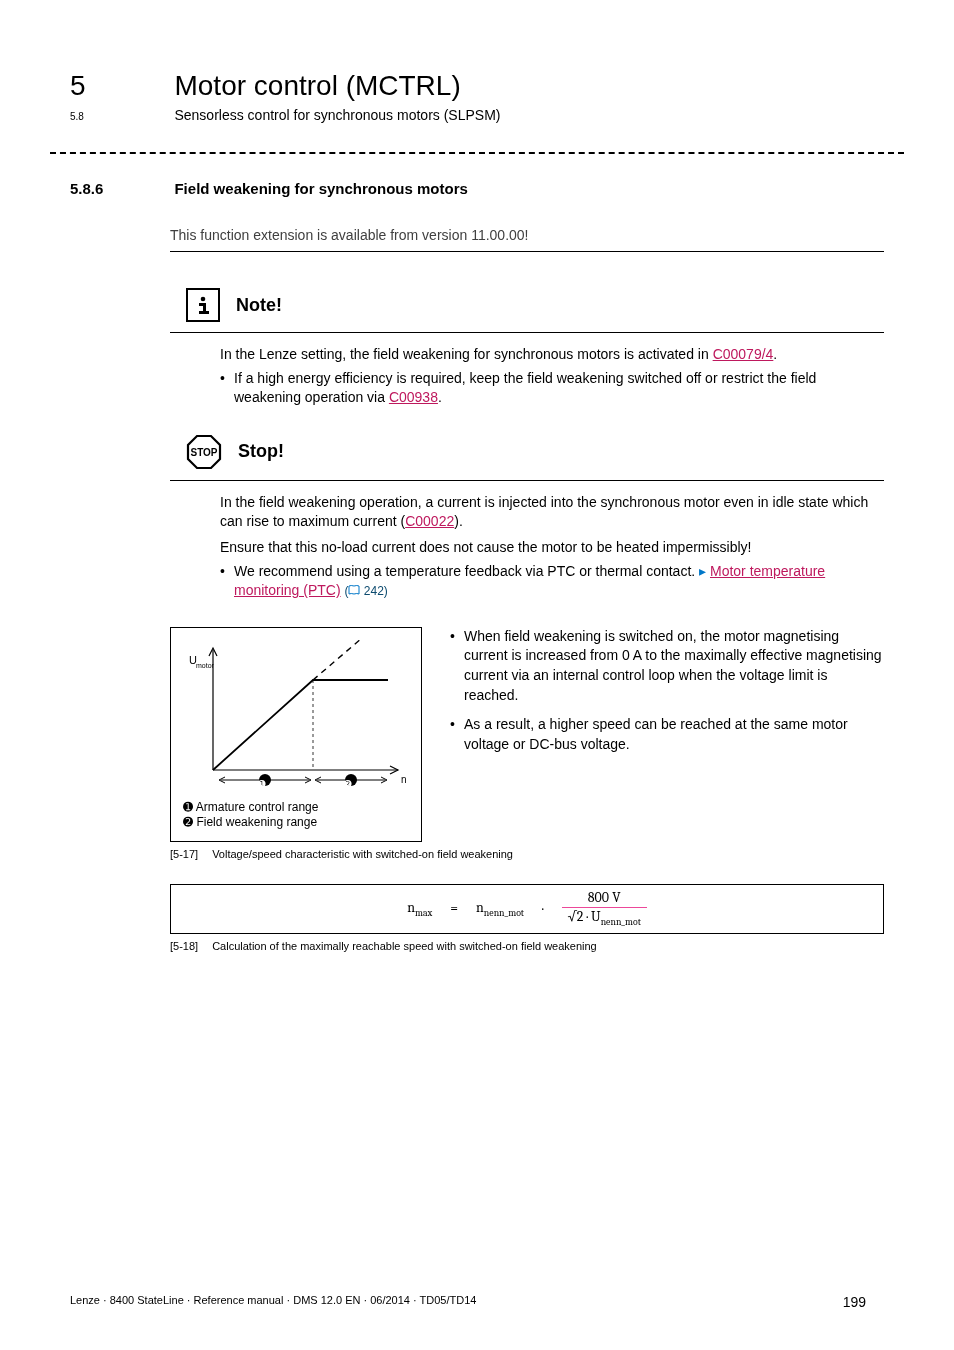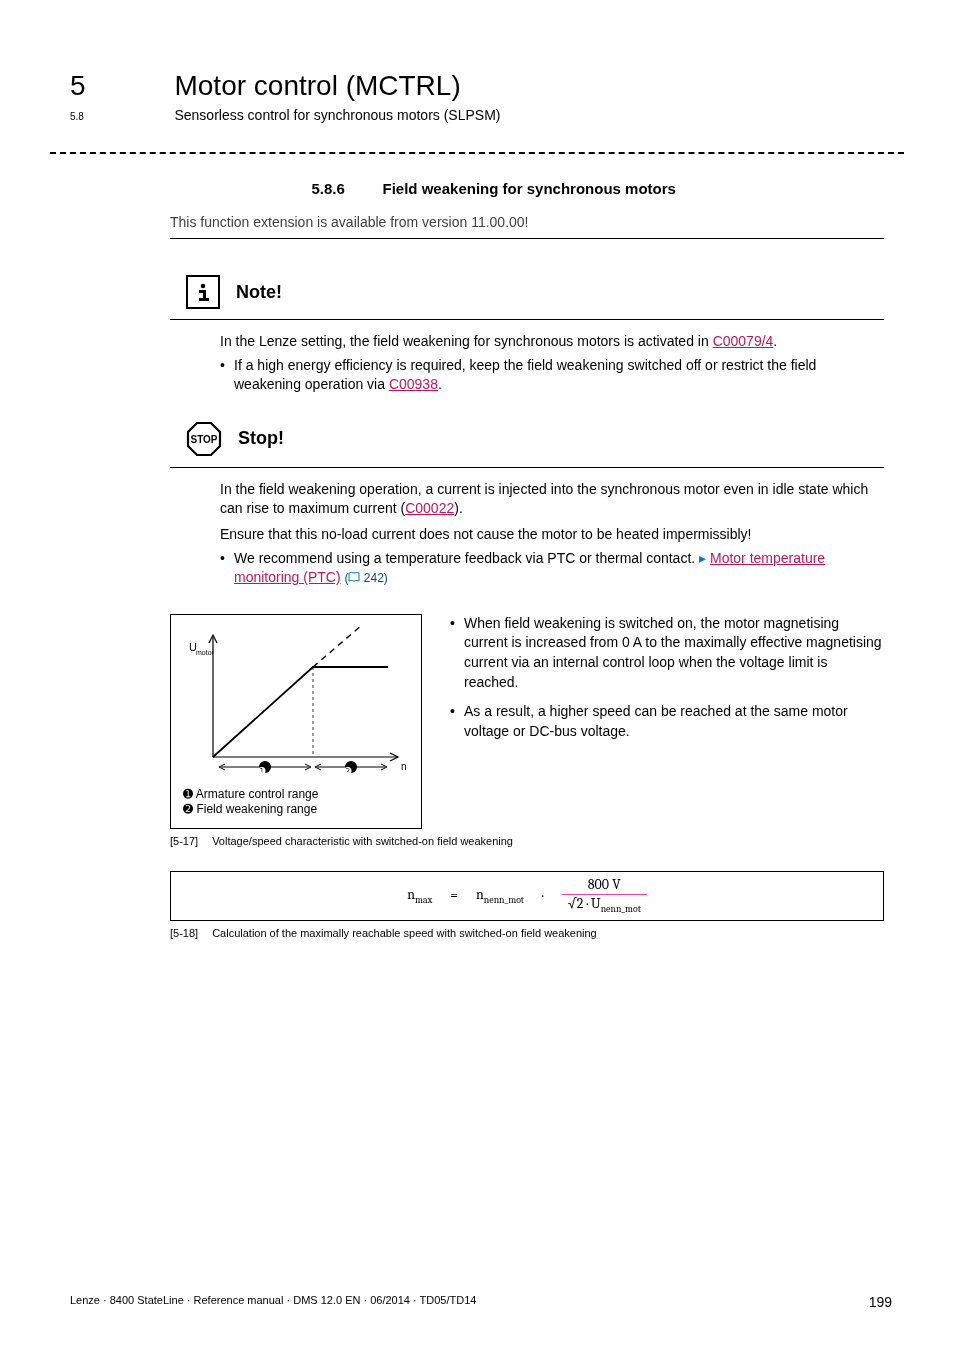--- a/index.html
+++ b/index.html
@@ -4,21 +4,21 @@
 <style>
   * { box-sizing: border-box; margin: 0; padding: 0; }
   html, body { width: 954px; height: 1350px; background: #fff; font-family: "Segoe UI", Arial, sans-serif; color: #000; }
   body { position: relative; padding: 70px 70px 40px 70px; }
   .hdr-row { margin-bottom: 4px; }
   .chap-num { font-size: 28px; font-weight: 400; display: inline-block; width: 100px; vertical-align: baseline; }
   .chap-title { font-size: 28px; font-weight: 400; display: inline-block; vertical-align: baseline; }
   .sub-num { font-size: 10px; display: inline-block; width: 100px; vertical-align: baseline; }
   .sub-title { font-size: 14px; display: inline-block; vertical-align: baseline; }
   .dashline { margin: 28px -20px 26px -20px; height: 0; border-top: 2px dashed #000; }
-  .sec-row { margin-bottom: 16px; text-align: center; }
+  .sec-row { margin-bottom: 29px; }
   .sec-num { font-size: 15px; font-weight: 700; display: inline-block; width: 100px; vertical-align: baseline; }
   .sec-title { font-size: 15px; font-weight: 700; display: inline-block; vertical-align: baseline; }
   .sec-note { color: #404040; font-size: 14px; margin-left: 100px; margin-bottom: 8px; }
   .secline { border: 0; border-top: 1.5px solid #000; margin-left: 100px; margin-bottom: 36px; }
   .box-wrap { margin-left: 100px; margin-bottom: 26px; }
   .box-top { display: flex; align-items: center; gap: 16px; margin-bottom: 10px; margin-left: 16px; }
   .note-icon { width: 34px; height: 34px; border: 2px solid #000; display: flex; align-items: center; justify-content: center; }
   .stop-icon { width: 36px; height: 36px; display: flex; align-items: center; justify-content: center; }
   .box-title { font-size: 18px; font-weight: 700; }
   .rule { border: 0; border-top: 1px solid #000; margin: 0 0 12px 0; }
@@ -36,21 +36,21 @@
   .fig-side { flex: 1; font-size: 14px; line-height: 1.4; }
   .fig-side ul { list-style: none; }
   .fig-side li { position: relative; padding-left: 14px; margin-bottom: 10px; }
   .fig-side li::before { content: "•"; position: absolute; left: 0; top: 0; }
   .formula-box { border: 1px solid #000; margin-left: 100px; padding: 6px 20px; display: flex; justify-content: center; align-items: flex-end; font-size: 14px; font-family: "Cambria", serif; }
   .formula { display: flex; align-items: center; gap: 18px; }
   .frac { display: inline-flex; flex-direction: column; align-items: center; line-height: 1; }
   .frac .num { padding: 0 6px 2px; }
   .frac .den { border-top: 1px solid #ec4899; padding: 2px 6px 0; }
   sub { font-size: 0.7em; }
-  .footer { position: absolute; bottom: 40px; left: 70px; right: 62px; display: flex; justify-content: space-between; font-size: 11px; }
+  .footer { position: absolute; bottom: 40px; left: 70px; right: 88px; display: flex; justify-content: space-between; font-size: 11px; }
   .pagenum { font-size: 14px; }
   .arrow { color: #0077c8; }
 </style>
 </head>
 <body>
 
 <div class="hdr-row">
   <span class="chap-num">5</span>
   <span class="chap-title">Motor control (MCTRL)</span>
 </div>

